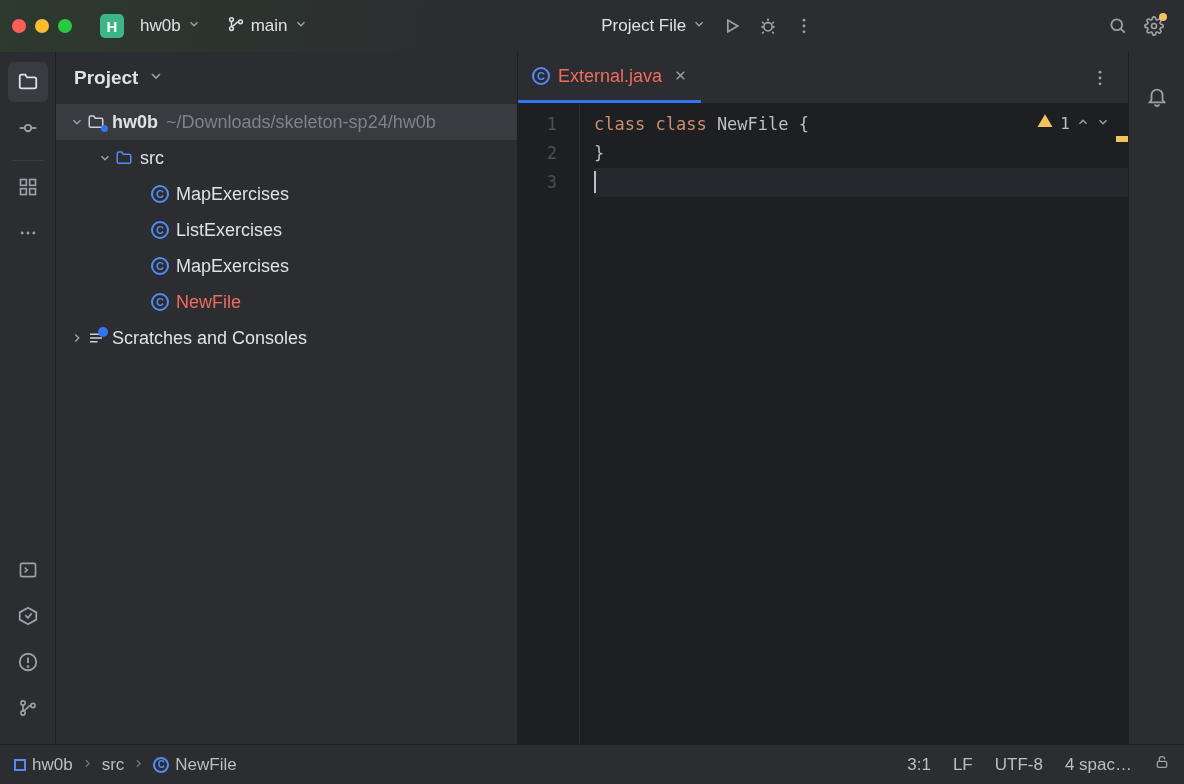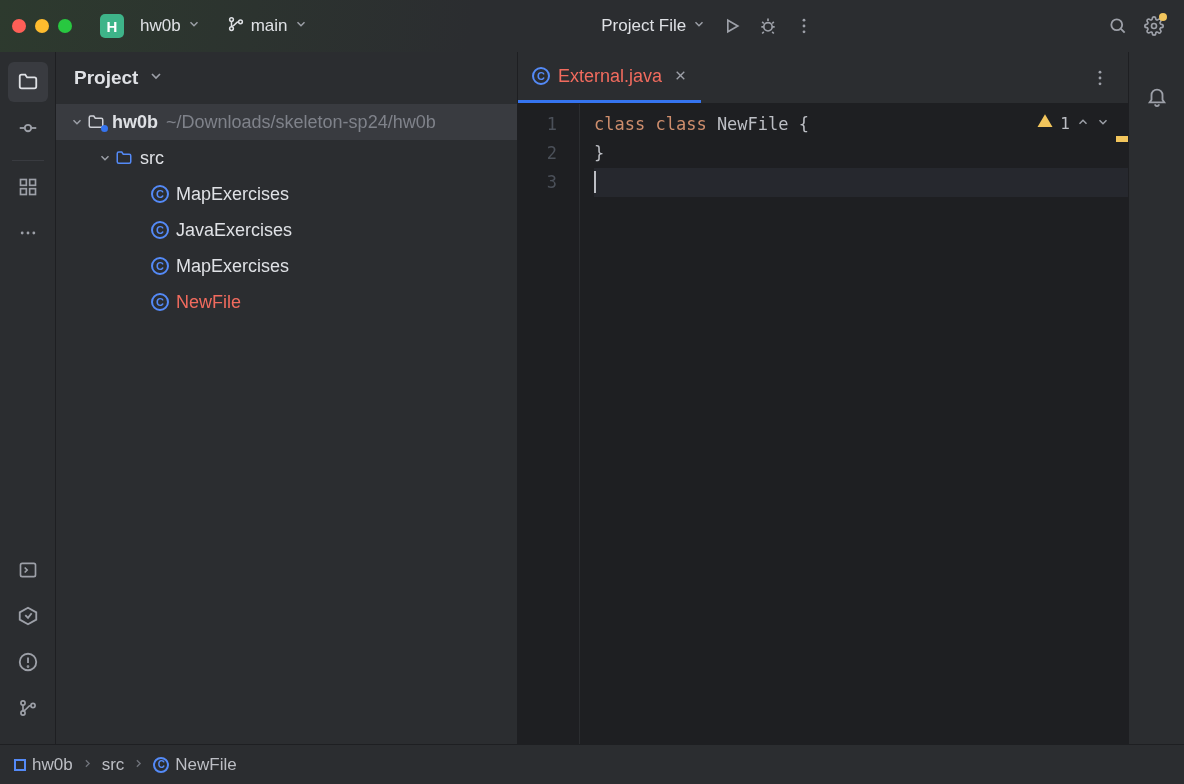--- a/index.html
+++ b/index.html
@@ -353,37 +353,53 @@
         <div class="tree-row" style="padding-left:94px">
           <span class="file-ico">
               <span class="class-ico">C</span>
             </span>
           <span class="row-label">MapExercises</span>
         </div>
         <div class="tree-row" style="padding-left:94px">
           <span class="file-ico">
               <span class="class-ico">C</span>
             </span>
-          <span class="row-label">JavaExercises</span>
+          <span class="row-label">ListExercises</span>
         </div>
         <div class="tree-row" style="padding-left:94px">
           <span class="file-ico">
               <span class="class-ico">C</span>
             </span>
           <span class="row-label">MapExercises</span>
         </div>
         <div class="tree-row" style="padding-left:94px">
           <span class="file-ico">
               <span class="class-ico">C</span>
             </span>
           <span class="row-label err">NewFile</span>
         </div>
 
 
 
+        <div class="tree-row" style="padding-left:12px">
+          <span class="arrow">
+            <svg width="14" height="14" viewBox="0 0 24 24" fill="none" stroke="currentColor" stroke-width="2.5">
+                <polyline points="9 6 15 12 9 18"></polyline>
+              </svg>
+          </span>
+          <span class="file-ico scratch-ico" style="position:relative">
+            <svg width="18" height="18" viewBox="0 0 24 24" fill="none" stroke="currentColor" stroke-width="2">
+                <line x1="4" y1="7" x2="20" y2="7"></line>
+                <line x1="4" y1="12" x2="20" y2="12"></line>
+                <line x1="4" y1="17" x2="14" y2="17"></line>
+              </svg>
+            <span style="position:absolute;top:-2px;right:-2px;width:10px;height:10px;border-radius:50%;background:#3574f0"></span>
+          </span>
+          <span class="row-label">Scratches and Consoles</span>
+        </div>
       </div>
     </div>
 
     <div class="editor-area">
       <div class="tab-bar">
         <div class="tab">
           <span class="class-ico">C</span>
           <span>External.java</span>
           <span class="tab-close">
             <svg width="13" height="13" viewBox="0 0 24 24" fill="none" stroke="currentColor" stroke-width="2.5">
@@ -464,15 +480,27 @@
         <svg width="13" height="13" viewBox="0 0 24 24" fill="none" stroke="currentColor" stroke-width="2.5">
             <polyline points="9 6 15 12 9 18"></polyline>
           </svg>
       </span>
       <span class="crumb">
         <span class="class-ico" style="width:16px;height:16px;font-size:10px">C</span>
         <span>NewFile</span>
       </span>
     </div>
 
+    <div class="status-right">
+      <span>3:1</span>
+      <span>LF</span>
+      <span>UTF-8</span>
+      <span>4 spac…</span>
+      <span class="lock-ico">
+        <svg width="16" height="16" viewBox="0 0 24 24" fill="none" stroke="currentColor" stroke-width="2">
+            <rect x="5" y="11" width="14" height="9" rx="2"></rect>
+            <path d="M8 11V8a4 4 0 0 1 8 0"></path>
+          </svg>
+      </span>
+    </div>
   </div>
 
 </div>
 
 </body></html>

